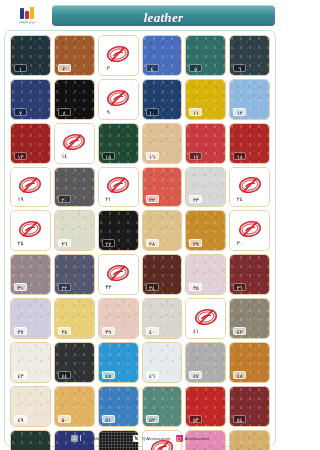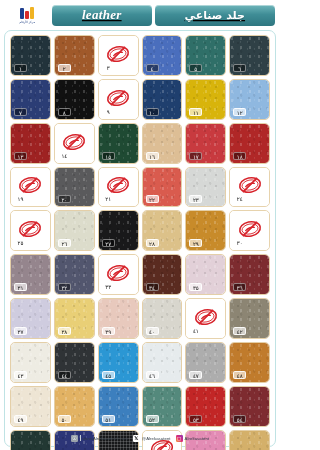--- a/index.html
+++ b/index.html
@@ -51,24 +51,23 @@
     letter-spacing: .1px;
     margin-top: 1px;
     white-space: nowrap;
     transform: scale(.95);
   }
   .title-bar {
     flex: 1 1 auto;
     height: 21px;
     border-radius: 4px;
     background: linear-gradient(180deg,#6fb6bb 0%,#3f8d96 45%,#2e7680 100%);
-    display: flex; align-items: center; justify-content: center;
+    display: flex; align-items: flex-end; justify-content: center;
     box-shadow: inset 0 1px 0 rgba(255,255,255,.45);
     overflow: hidden;
-    text-decoration: underline;
   }
   .title-bar .txt {
     font-family: "Liberation Serif", serif;
     font-style: italic;
     font-weight: bold;
     font-size: 13px;
     color: #ffffff;
     text-shadow: 0 1px 1px rgba(0,0,0,.25);
     letter-spacing: .3px;
   }
@@ -207,23 +206,20 @@
           <i class="lm2"></i>
           <i class="lm3"></i>
       </div>
       <div class="logo-text">مركز الأرقام</div>
     </div>
 
     <div class="title-bar">
       <span class="txt">leather</span>
     </div>
 
-    <div class="title-bar arabic">
-      <span class="txt">جلد صناعي</span>
-    </div>
   </div>
 
   <div class="card">
     <div class="grid" id="swatch-grid">
         <div class="swatch dark">
           <div class="fill" style="background: rgb(47, 64, 70);"></div>
           <div class="tex"></div>
           <div class="num">٦</div>
         </div>
         <div class="swatch dark">

